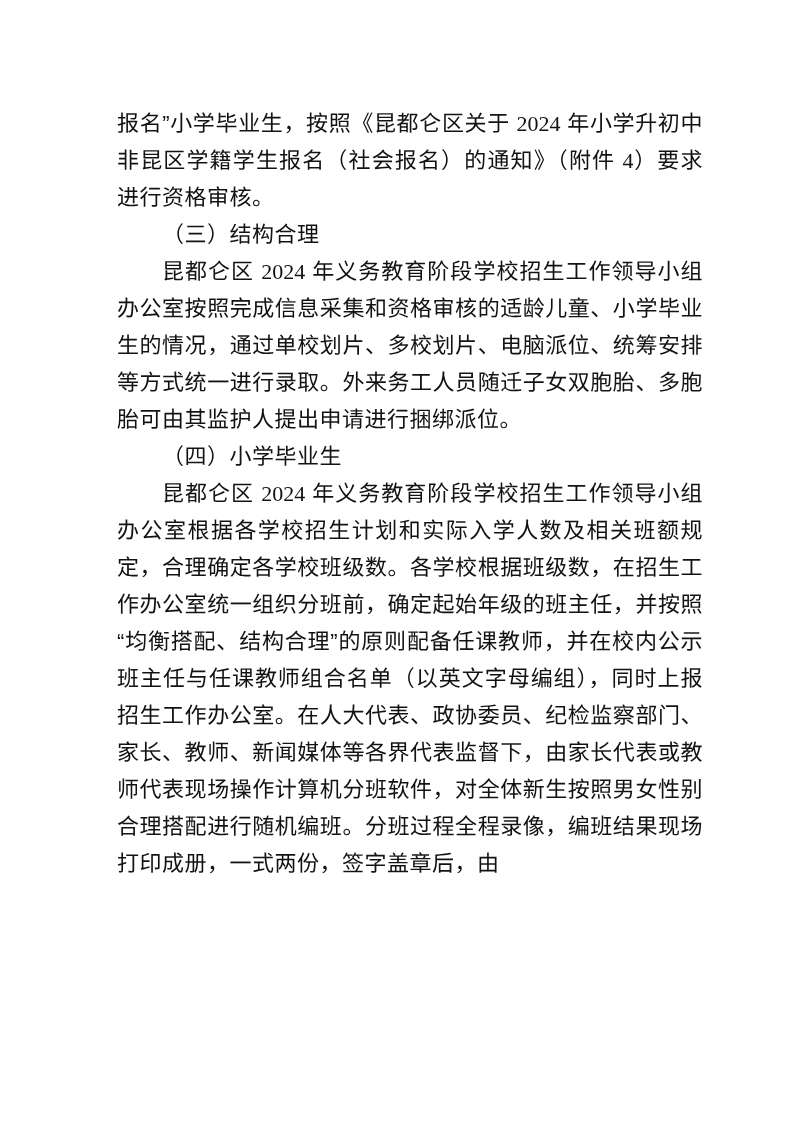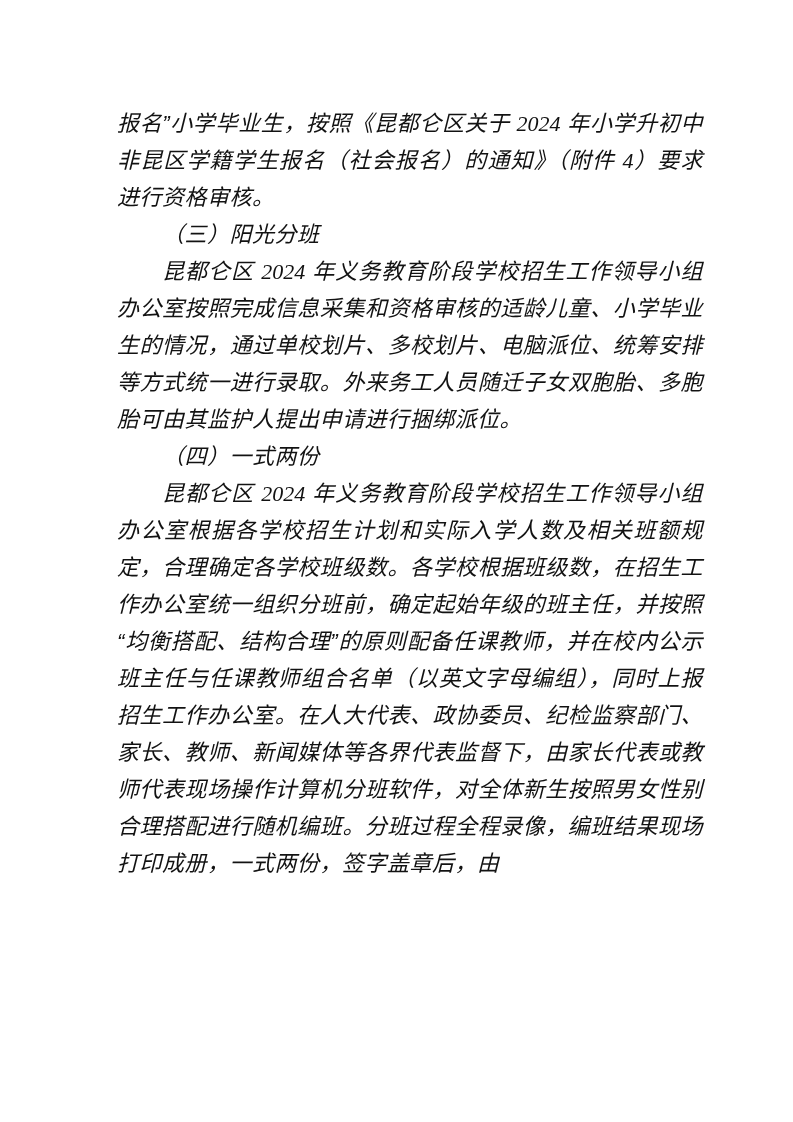--- a/index.html
+++ b/index.html
@@ -8,21 +8,20 @@
     padding: 0;
     background: #ffffff;
   }
   .page {
     position: relative;
     width: 793px;
     height: 1122px;
     background: #ffffff;
     overflow: hidden;
     font-family: "Liberation Sans", "DejaVu Sans", sans-serif;
-    font-style: italic;
   }
   .doc-body {
     position: absolute;
     left: 117px;
     top: 105px;
     width: 586px;
     color: #121212;
     font-size: 22px;
     line-height: 37px;
     letter-spacing: 0.5px;
@@ -42,18 +41,18 @@
     letter-spacing: 0;
   }
 </style>
 </head>
 <body>
 
 <div class="page">
   <div class="doc-body">
 
   <p class="">报名”小学毕业生，按照《昆都仑区关于 <span class="latin">2024</span> 年小学升初中非昆区学籍学生报名（社会报名）的通知》（附件 <span class="latin">4</span>）要求进行资格审核。</p>
-      <p class="indent">（三）阳光分班</p>
+      <p class="indent">（三）结构合理</p>
       <p class="indent">昆都仑区 <span class="latin">2024</span> 年义务教育阶段学校招生工作领导小组办公室按照完成信息采集和资格审核的适龄儿童、小学毕业生的情况，通过单校划片、多校划片、电脑派位、统筹安排等方式统一进行录取。外来务工人员随迁子女双胞胎、多胞胎可由其监护人提出申请进行捆绑派位。</p>
-      <p class="indent">（四）一式两份</p>
+      <p class="indent">（四）小学毕业生</p>
       <p class="indent">昆都仑区 <span class="latin">2024</span> 年义务教育阶段学校招生工作领导小组办公室根据各学校招生计划和实际入学人数及相关班额规定，合理确定各学校班级数。各学校根据班级数，在招生工作办公室统一组织分班前，确定起始年级的班主任，并按照“均衡搭配、结构合理”的原则配备任课教师，并在校内公示班主任与任课教师组合名单（以英文字母编组），同时上报招生工作办公室。在人大代表、政协委员、纪检监察部门、家长、教师、新闻媒体等各界代表监督下，由家长代表或教师代表现场操作计算机分班软件，对全体新生按照男女性别合理搭配进行随机编班。分班过程全程录像，编班结果现场打印成册，一式两份，签字盖章后，由</p>
     </div>
 </div>
 
 </body></html>

